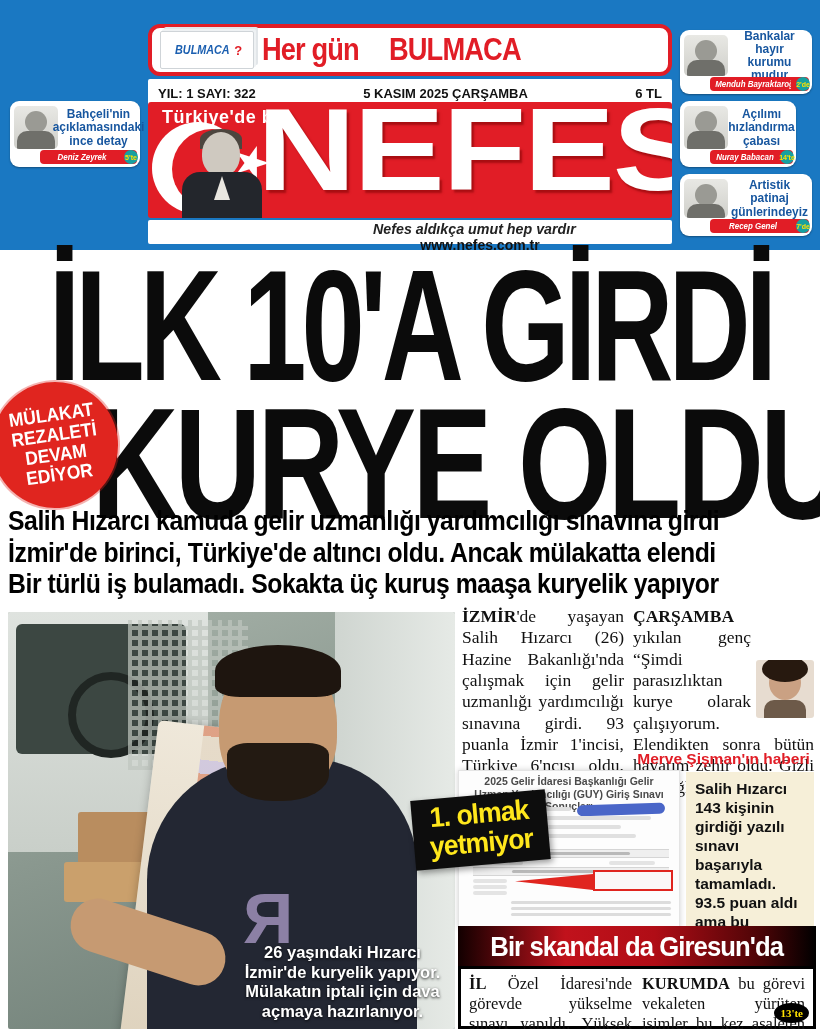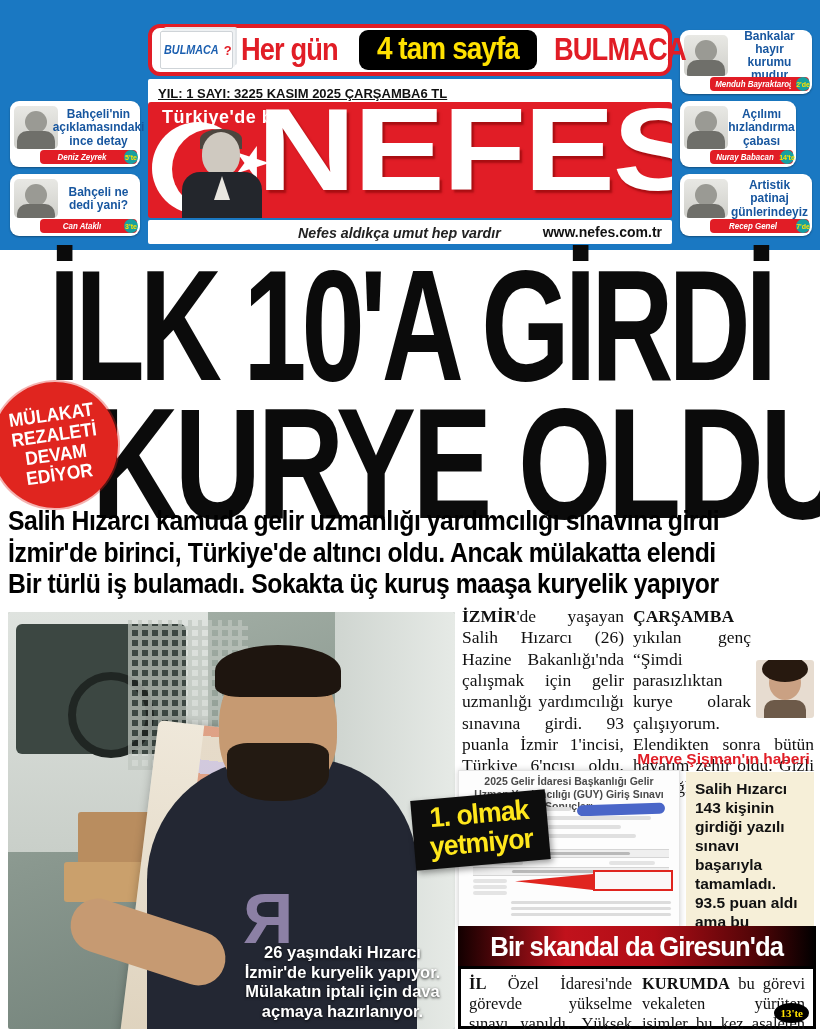--- a/index.html
+++ b/index.html
@@ -27,39 +27,39 @@
   .promo .thumb{position:relative;width:92px;height:36px;background:#fff;border:1px solid #cfd4d8;border-radius:2px;
       box-shadow:2px -2px 0 #eef1f3,4px -4px 0 #e2e6e9;display:flex;align-items:center;justify-content:center;gap:2px;}
   .promo .thumb .t1{color:#1b5fb0;font-weight:bold;font-style:italic;font-size:12px;transform:scaleX(.9);}
   .promo .thumb .t2{color:#e11d26;font-weight:bold;font-size:13px;}
   .promo .p1,.promo .p3{color:#e11d26;font-weight:bold;font-size:31px;white-space:nowrap;transform:scaleX(.88);transform-origin:left;letter-spacing:-1px;}
   .promo .p3{transform-origin:center;}
   .promo .pill{background:#000;border-radius:9px;padding:1px 10px 3px;white-space:nowrap;}
   .promo .pill span{color:#ffe100;font-weight:bold;font-size:31px;letter-spacing:-1px;display:inline-block;transform:scaleX(.9);}
   
   .datebar{position:absolute;left:148px;top:79px;width:524px;height:20px;background:#fff;border-radius:2px;
-      display:flex;align-items:center;padding:14px 10px;box-sizing:border-box;
-      font-weight:bold;font-size:13px;color:#111;text-decoration:underline;}
+      display:flex;align-items:center;justify-content:space-between;padding:14px 10px;box-sizing:border-box;
+      font-weight:bold;font-size:13px;color:#111;}
   
   .masthead{position:absolute;left:148px;top:102px;width:524px;height:116px;background:#e11d26;border-radius:3px;overflow:hidden;}
   .masthead .pretitle{position:absolute;left:14px;top:5px;color:#fff;font-weight:bold;font-size:18px;letter-spacing:.5px;}
   .crescent{position:absolute;left:4px;top:20px;width:92px;height:92px;border-radius:50%;background:#fff;}
   .crescent::after{content:'';position:absolute;left:20px;top:7px;width:80px;height:80px;border-radius:50%;background:#e11d26;}
   .star{position:absolute;left:84px;top:38px;color:#fff;font-size:44px;transform:rotate(18deg);line-height:1;}
   .bust{position:absolute;left:28px;bottom:0;width:92px;height:86px;z-index:2;}
   .bust .head{position:absolute;left:26px;top:0;width:38px;height:44px;border-radius:50% 50% 45% 45%;background:#cfc9c0;}
   .bust .hair{position:absolute;left:24px;top:-3px;width:42px;height:20px;border-radius:50% 50% 0 0;background:#4c453e;}
   .bust .suit{position:absolute;left:6px;top:40px;width:80px;height:46px;border-radius:18px 18px 0 0;background:#23262c;}
   .bust .shirt{position:absolute;left:38px;top:44px;width:16px;height:24px;background:#e9e6e0;clip-path:polygon(50% 0,100% 100%,0 100%);}
   .logo-wrap{position:absolute;left:128px;right:4px;top:0;bottom:20px;display:flex;align-items:center;justify-content:flex-end;}
   .logo{color:#fff;font-weight:bold;font-size:116px;line-height:1;letter-spacing:-2px;transform:scaleX(1.18);
       text-shadow:2px 3px 2px rgba(120,0,0,.55);}
   
   .slogan-strip{position:absolute;left:148px;top:220px;width:524px;height:24px;background:#fff;border-radius:2px;
-      display:flex;align-items:center;box-sizing:border-box;padding:0 10px 0 150px;justify-content:space-between;}
+      display:flex;align-items:center;box-sizing:border-box;padding:0 10px 0 150px;justify-content:space-between;flex-direction:column;}
   .slogan-strip .slg{font-style:italic;font-weight:bold;font-size:15px;color:#222;white-space:nowrap;transform:scaleX(.95);transform-origin:left;}
   .slogan-strip .web{font-weight:bold;font-size:14px;color:#111;white-space:nowrap;}
   
   .hl{position:absolute;left:0;right:0;display:flex;justify-content:center;overflow:visible;white-space:nowrap;}
   .hl span{font-weight:bold;color:#0b0b0b;transform-origin:center;display:inline-block;}
   .hl1{top:246px;}
   .hl1 span{font-size:158px;line-height:1;letter-spacing:-7px;transform:scaleX(.72);}
   .hl2{top:384px;left:118px;right:4px;}
   .hl2 span{font-size:158px;line-height:1;letter-spacing:-5px;transform:scaleX(.76);}
   
@@ -149,28 +149,20 @@
   <div class="top-frame"></div>
 
   <div class="col-card" style="left:10px;top:101px;height:66px;">
     <div class="face"></div>
     <div class="ttl">Bahçeli'nin açıklamasındaki ince detay</div>
     <div class="band">
       <span class="nm">Deniz Zeyrek</span>
       <span class="pg">5'te</span>
     </div>
   </div>
-  <div class="col-card" style="left:10px;top:174px;height:62px;">
-    <div class="face"></div>
-    <div class="ttl">Bahçeli ne dedi yani?</div>
-    <div class="band">
-      <span class="nm">Can Ataklı</span>
-      <span class="pg">3'te</span>
-    </div>
-  </div>
 
   <div class="col-card" style="left:680px;top:30px;height:64px;width:132px;">
     <div class="face"></div>
     <div class="ttl">Bankalar hayır kurumu mudur</div>
     <div class="band">
       <span class="nm">Menduh Bayraktaroğlu</span>
       <span class="pg">2'de</span>
     </div>
   </div>
   <div class="col-card" style="left:680px;top:101px;height:66px;width:116px;">
@@ -189,21 +181,20 @@
       <span class="pg">7'de</span>
     </div>
   </div>
 
   <div class="promo">
     <div class="thumb">
       <span class="t1">BULMACA</span>
       <span class="t2">?</span>
     </div>
     <span class="p1">Her gün</span>
-    <span class="pill"><span>4 tam sayfa</span></span>
     <span class="p3">BULMACA</span>
   </div>
 
   <div class="datebar">
     <span>YIL: 1  SAYI: 322</span>
     <span>5 KASIM 2025 ÇARŞAMBA</span>
     <span>6 TL</span>
   </div>
 
   <div class="masthead">

